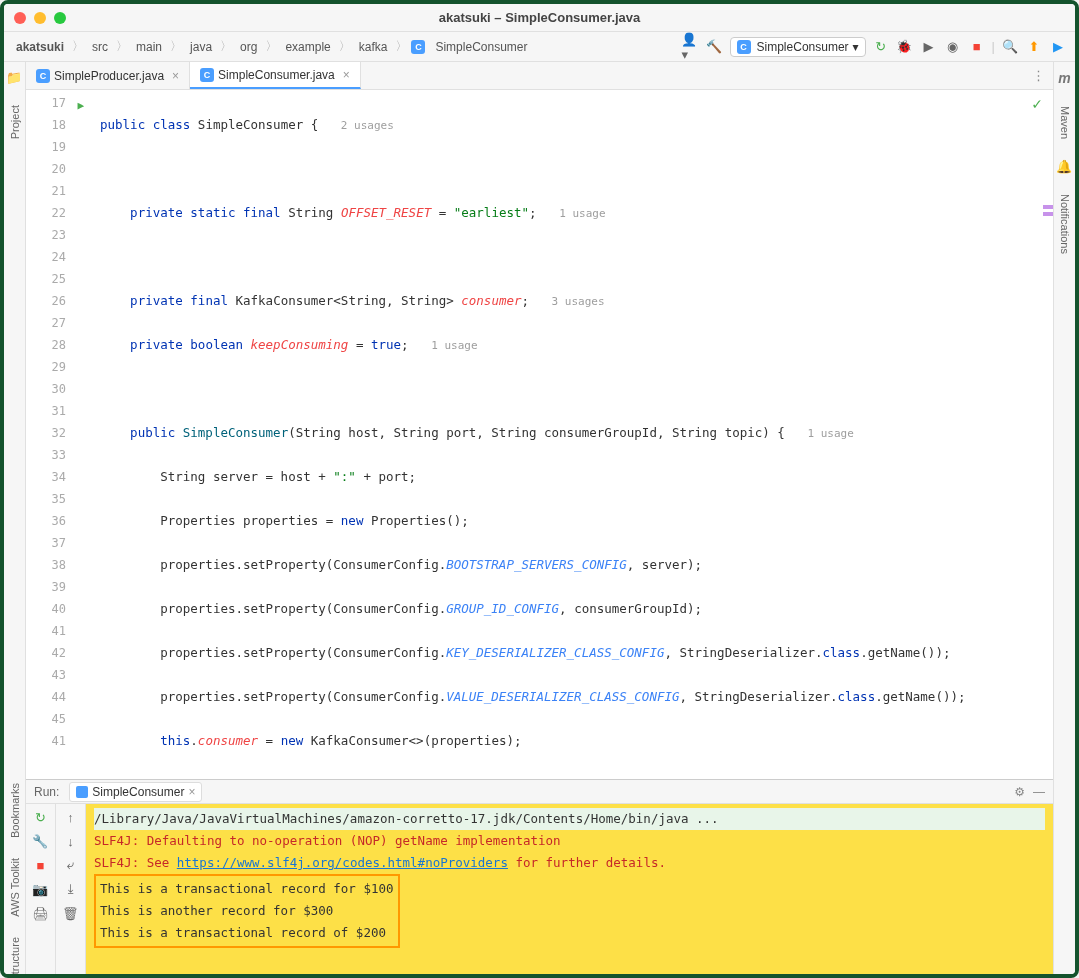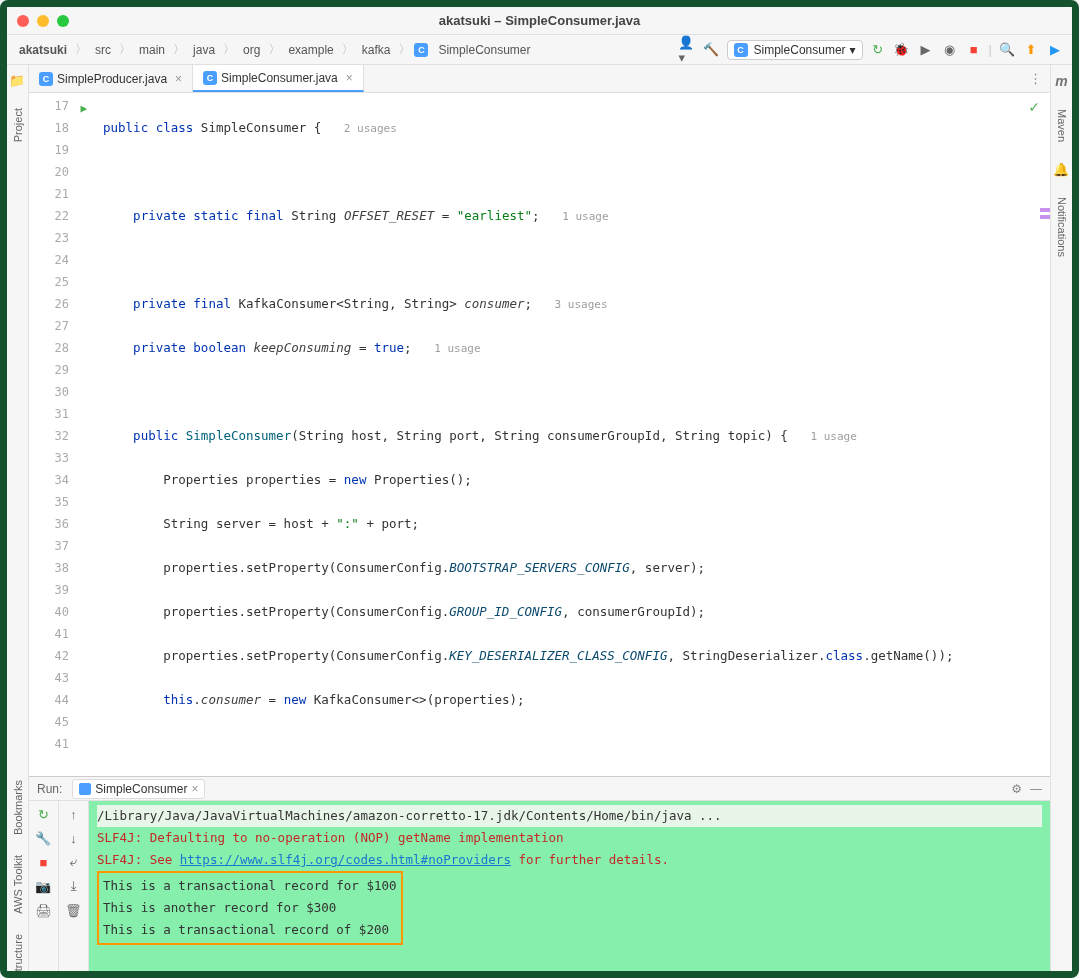--- a/index.html
+++ b/index.html
@@ -1,17 +1,17 @@
 <!DOCTYPE html>
 <html><head>
 <meta charset="utf-8">
 <style>
 * { margin: 0; padding: 0; box-sizing: border-box; }
 body { font-family: -apple-system, BlinkMacSystemFont, "Segoe UI", sans-serif; font-size: 13px; background: #f2f2f2; color: #333; width: 1079px; height: 978px; overflow: hidden; }
-.window { display: flex; flex-direction: column; height: 100%; background: #fff; border: 7px solid #14532d; border-radius: 8px; overflow: hidden; }
+.window { display: flex; flex-direction: column; height: 100%; background: #fff; border: 4px solid #14532d; border-radius: 8px; overflow: hidden; }
 .titlebar { height: 28px; display: flex; align-items: center; padding: 0 10px; background: #f6f6f6; border-bottom: 1px solid #e0e0e0; position: relative; }
 .traffic { display: flex; gap: 8px; }
 .dot { width: 12px; height: 12px; border-radius: 50%; }
 .dot.red { background: #ff5f56; }
 .dot.yellow { background: #ffbd2e; }
 .dot.green { background: #27c93f; }
 .title { position: absolute; left: 50%; transform: translateX(-50%); font-size: 13px; font-weight: 600; color: #444; }
 .toolbar { height: 30px; display: flex; align-items: center; padding: 0 8px; background: #f6f6f6; border-bottom: 1px solid #e0e0e0; }
 .breadcrumb { display: flex; align-items: center; gap: 4px; font-size: 12px; color: #555; }
 .bc-item { padding: 2px 4px; cursor: pointer; }
@@ -37,30 +37,30 @@
 .tab-icon { width: 14px; height: 14px; background: #4a9eff; border-radius: 3px; display: flex; align-items: center; justify-content: center; color: #fff; font-size: 9px; font-weight: bold; }
 .tab-close { color: #999; font-size: 12px; margin-left: 4px; }
 .tabs-menu { margin-left: auto; padding: 0 8px; display: flex; align-items: center; color: #888; cursor: pointer; }
 .editor { flex: 1; display: flex; overflow: hidden; background: #fff; position: relative; }
 .gutter { width: 50px; background: #fff; text-align: right; padding-right: 10px; font-family: "Menlo", monospace; font-size: 12px; color: #aaa; line-height: 22px; padding-top: 2px; user-select: none; }
 .gutter .ln { height: 22px; position: relative; }
 .run-gutter-icon { position: absolute; right: -18px; top: 3px; color: #4caf50; font-size: 11px; }
 .code { flex: 1; font-family: "Menlo", monospace; font-size: 12.5px; line-height: 22px; padding: 2px 0 0 24px; white-space: pre; overflow-x: auto; }
 .code .line { height: 22px; }
 .kw { color: #0033b3; }
-.fld { color: #404040; font-style: italic; }
+.fld { color: #ef4444; font-style: italic; }
 .str { color: #067d17; }
 .mtd { color: #00627a; }
-.cnst { color: #0c4a6e; font-style: italic; }
+.cnst { color: #3b82f6; font-style: italic; }
 .ann { color: #9e9e9e; font-size: 11px; }
 .this { color: #0033b3; }
 .check-icon { position: absolute; top: 6px; right: 10px; color: #4caf50; font-size: 14px; }
 .stripe { position: absolute; right: 0; top: 0; bottom: 0; width: 12px; }
 .stripe-mark { position: absolute; right: 0; width: 10px; height: 4px; background: #c792ea; }
-.run-panel { border-top: 1px solid #ccc; display: flex; flex-direction: column; background: #86efac; }
+.run-panel { border-top: 1px solid #ccc; display: flex; flex-direction: column; background: #fde047; }
 .run-header { height: 24px; display: flex; align-items: center; padding: 0 8px; background: #f6f6f6; border-bottom: 1px solid #e0e0e0; font-size: 12px; }
 .run-label { color: #666; margin-right: 10px; }
 .run-tab { display: flex; align-items: center; gap: 4px; padding: 2px 6px; background: #fff; border: 1px solid #ddd; border-radius: 3px; }
 .run-tab-icon { width: 12px; height: 12px; background: #4a9eff; border-radius: 2px; }
 .run-header-right { margin-left: auto; display: flex; gap: 8px; color: #888; }
 .run-body { display: flex; flex: 1; min-height: 170px; }
 .run-toolbar { width: 30px; background: #f6f6f6; border-right: 1px solid #e0e0e0; display: flex; flex-direction: column; align-items: center; padding: 4px 0; gap: 6px; }
 .run-toolbar2 { width: 30px; background: #f6f6f6; border-right: 1px solid #e0e0e0; display: flex; flex-direction: column; align-items: center; padding: 4px 0; gap: 6px; }
 .rt-icon { width: 18px; height: 18px; display: flex; align-items: center; justify-content: center; cursor: pointer; color: #666; font-size: 13px; }
 .console { flex: 1; font-family: "Menlo", monospace; font-size: 12.5px; line-height: 22px; padding: 4px 8px; overflow: auto; }
@@ -186,25 +186,26 @@
         </div>
         <div class="code">
 <div class="line"><span class="kw">public</span> <span class="kw">class</span> <span>SimpleConsumer {</span>   <span class="ann">2 usages</span></div>
 <div class="line"></div>
 <div class="line">    <span class="kw">private</span> <span class="kw">static</span> <span class="kw">final</span> <span>String</span> <span class="fld">OFFSET_RESET</span><span> = </span><span class="str">"earliest"</span><span>;</span>   <span class="ann">1 usage</span></div>
 <div class="line"></div>
 <div class="line">    <span class="kw">private</span> <span class="kw">final</span> <span>KafkaConsumer&lt;String, String&gt;</span> <span class="fld">consumer</span><span>;</span>   <span class="ann">3 usages</span></div>
 <div class="line">    <span class="kw">private</span> <span class="kw">boolean</span> <span class="fld">keepConsuming</span><span> = </span><span class="kw">true</span><span>;</span>   <span class="ann">1 usage</span></div>
 <div class="line"></div>
 <div class="line">    <span class="kw">public</span> <span class="mtd">SimpleConsumer</span><span>(String host, String port, String consumerGroupId, String topic) {</span>   <span class="ann">1 usage</span></div>
+<div class="line"><span>        String server = host + </span><span class="str">":"</span><span> + port;</span></div>
 <div class="line"><span>        Properties properties = </span><span class="kw">new</span><span> Properties();</span></div>
-<div class="line"><span>        String server = host + </span><span class="str">":"</span><span> + port;</span></div>
 <div class="line"><span>        properties.setProperty(ConsumerConfig.</span><span class="cnst">BOOTSTRAP_SERVERS_CONFIG</span><span>, server);</span></div>
 <div class="line"><span>        properties.setProperty(ConsumerConfig.</span><span class="cnst">GROUP_ID_CONFIG</span><span>, consumerGroupId);</span></div>
 <div class="line"><span>        properties.setProperty(ConsumerConfig.</span><span class="cnst">KEY_DESERIALIZER_CLASS_CONFIG</span><span>, StringDeserializer.</span><span class="kw">class</span><span>.getName());</span></div>
+<div class="line"><span>        properties.setProperty(ConsumerConfig.</span><span class="cnst">VALUE_DESERIALIZER_CLASS_CONFIG</span><span>, StringDeserializer.</span><span class="kw">class</span><span>.getName());</span></div>
 <div class="line"><span>        </span><span class="this">this</span><span>.</span><span class="fld">consumer</span><span> = </span><span class="kw">new</span><span> KafkaConsumer&lt;&gt;(properties);</span></div>
 
 
 
 
 
 
 
 
 

